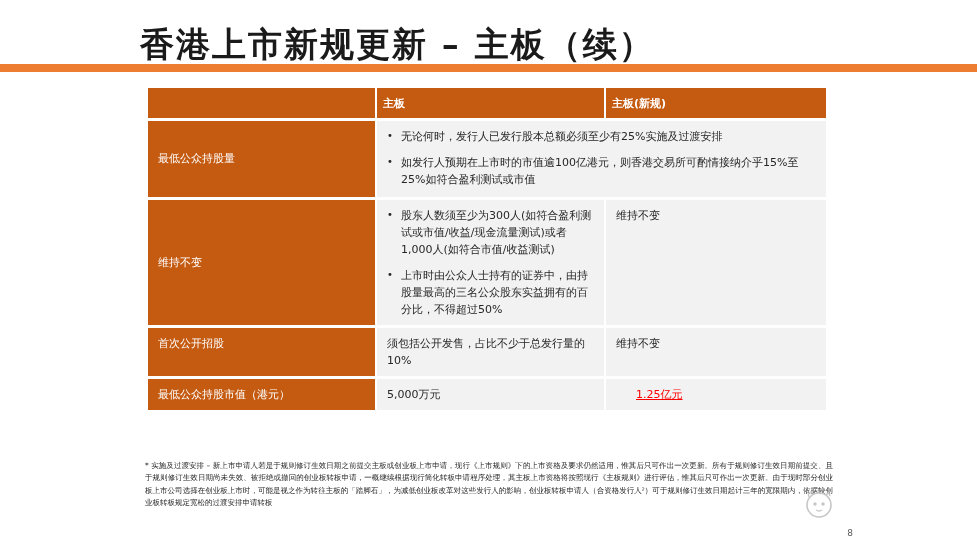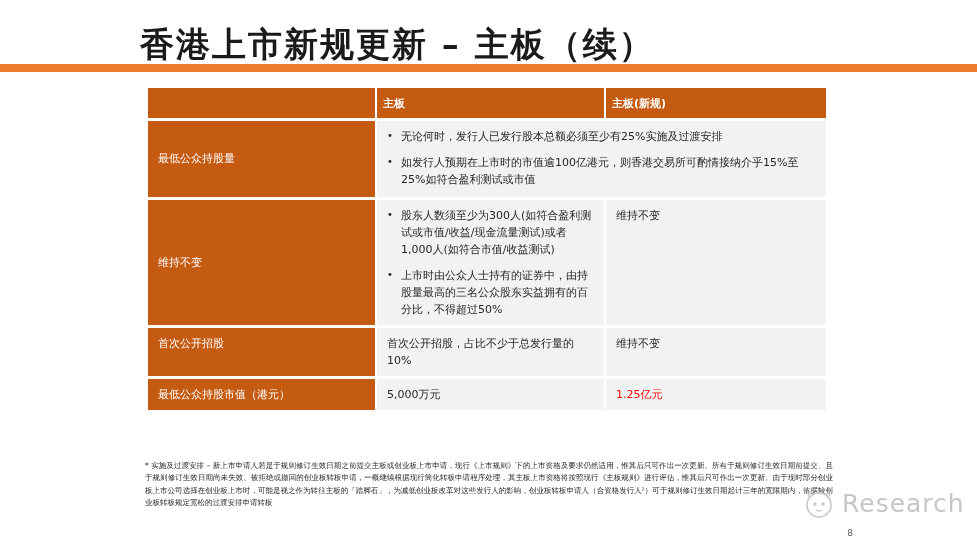--- a/index.html
+++ b/index.html
@@ -41,21 +41,21 @@
   }
   tbody tr.r1{height:76px;}
   tbody tr.r2{height:106px;}
   tbody tr.r3{height:63px;}
   tbody tr.r4{height:40px;margin-left:31px;}
   tbody tr.r5{height:28px;padding-left:28px;}
   tbody tr.r1 td.col-label, tbody tr.r2 td.col-label{vertical-align:middle;}
   .bullet{display:flex;margin:0 0 9px 0;}
   .bullet:last-child{margin-bottom:0;}
   .bullet .bm{flex:0 0 14px;font-size:10px;}
-  .red-val{color:var(--highlight-red,#FF0000);}
+  .red-val{color:var(--highlight-red,#FF0000);text-decoration:underline;margin-left:20px;}
   .footnote{
     position:absolute;left:145px;top:460px;width:688px;
     font-size:7.5px;line-height:1.65;color:#262626;text-align:justify;
   }
   .logo{
     position:absolute;left:800px;top:485px;display:flex;align-items:center;
     color:#C6C6C6;
   }
   .logo .logo-text{
     font-size:25px;letter-spacing:1px;color:#C6C6C6;margin-left:6px;
@@ -108,21 +108,21 @@
           </div>
           <div class="bullet">
             <span class="bm">•</span>
             <span>上市时由公众人士持有的证券中，由持股量最高的三名公众股东实益拥有的百分比，不得超过50%</span>
           </div>
         </td>
         <td class="col-new">维持不变</td>
       </tr>
       <tr class="r4">
         <td class="col-label">首次公开招股</td>
-        <td class="col-main">首次公开招股，占比不少于总发行量的10%</td>
+        <td class="col-main">须包括公开发售，占比不少于总发行量的10%</td>
         <td class="col-new">维持不变</td>
       </tr>
       <tr class="r5">
         <td class="col-label">最低公众持股市值（港元）</td>
         <td class="col-main">5,000万元</td>
         <td class="col-new"><span class="red-val">1.25亿元</span></td>
       </tr>
     </tbody>
 </table>
 
@@ -130,16 +130,15 @@
 
 <div class="logo">
   <svg width="36" height="36" viewBox="0 0 36 36">
     <circle cx="19" cy="20" r="12" fill="none" stroke="#C6C6C6" stroke-width="1.6"></circle>
     <path d="M9 12 Q7 7 12 8" fill="none" stroke="#C6C6C6" stroke-width="1.4"></path>
     <path d="M26 10 Q29 6 30 11" fill="none" stroke="#C6C6C6" stroke-width="1.4"></path>
     <circle cx="15" cy="19" r="1.7" fill="#C6C6C6"></circle>
     <circle cx="23" cy="19" r="1.7" fill="#C6C6C6"></circle>
     <path d="M16 25 Q19 27 22 25" fill="none" stroke="#C6C6C6" stroke-width="1.3"></path>
   </svg>
-  <span class="logo-text">Research</span>
 </div>
 
 <div class="page-number">8</div>
 
 </body></html>

